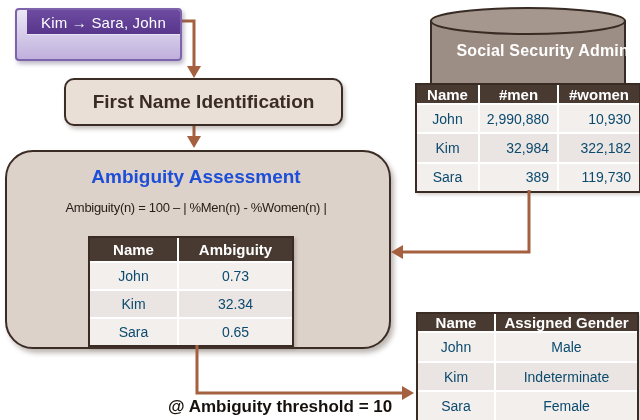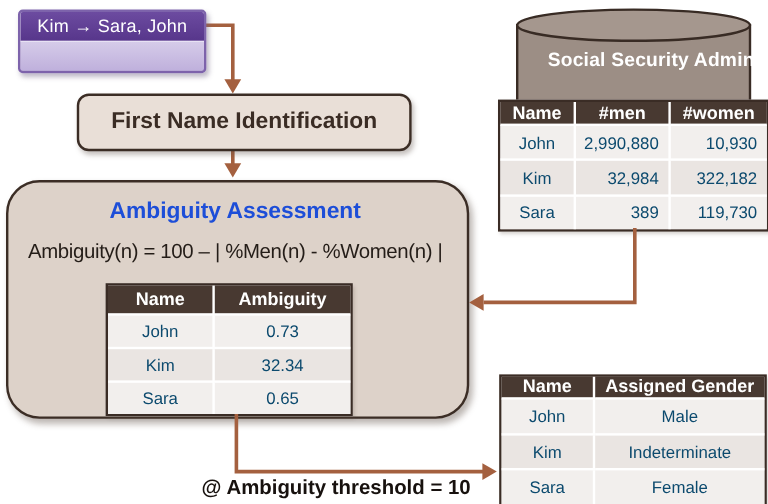--- a/index.html
+++ b/index.html
@@ -7,21 +7,21 @@
     position:relative;width:640px;height:420px;overflow:hidden;background:#fff;
     font-family:"Liberation Sans","DejaVu Sans",sans-serif;
   }
   .abs{position:absolute;}
 
   
   #input-callout{
     left:15px;top:8px;width:153px;height:49px;z-index:6;
     border:2px solid #7d63ab;border-radius:4px;
     box-shadow:2px 3px 4px rgba(110,100,130,.45);
-    overflow:hidden;background:linear-gradient(#ece7f6,#bfb0dc);
+    overflow:hidden;background:linear-gradient(#ece7f6,#bfb0dc);padding-left:10px;
   }
   #input-callout .band{
     height:24px;background:linear-gradient(#6c4ba0,#57368b);
     border-bottom:1px solid #e8e2f4;
     display:flex;align-items:center;justify-content:center;
     color:#fff;font-size:15px;letter-spacing:.2px;
   }
 
   
   #process-box{
@@ -37,21 +37,21 @@
     left:5px;top:150px;width:382px;height:195px;z-index:2;
     background:#ddd2c9;border:2px solid #3b2d25;border-radius:28px;
     box-shadow:3px 4px 5px rgba(90,75,65,.4);
   }
   #assessment-title{
     left:5px;top:166px;width:382px;text-align:center;z-index:3;
     font-weight:bold;font-size:19px;color:#1d4ed8;
   }
   #assessment-formula{
     left:5px;top:200px;width:382px;text-align:center;z-index:3;
-    font-size:17px;letter-spacing:-0.3px;color:#241d18;
+    font-size:13px;letter-spacing:-0.3px;color:#241d18;
   }
 
   
   .tbl-wrap{border:2px solid #3a2c25;z-index:4;background:#f2efed;box-shadow:2px 2px 3px rgba(90,75,65,.25);}
   table{border-collapse:collapse;table-layout:fixed;width:100%;height:100%;}
   th{
     background:#483931;color:#fff;font-weight:bold;font-size:15px;
     text-align:center;vertical-align:middle;padding:0 4px;
     border-right:2px solid #fff;border-bottom:2px solid #fff;
   }

